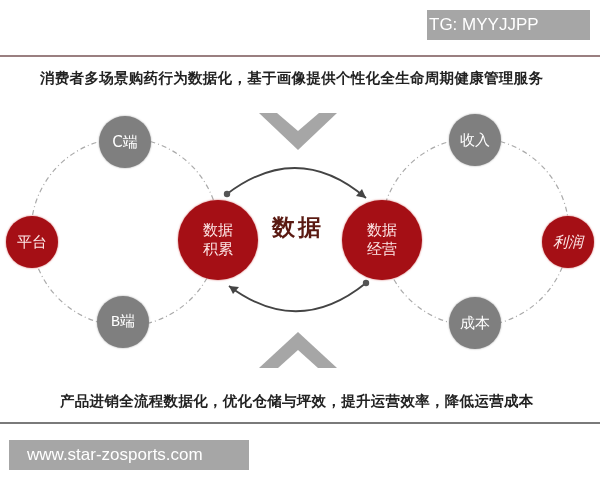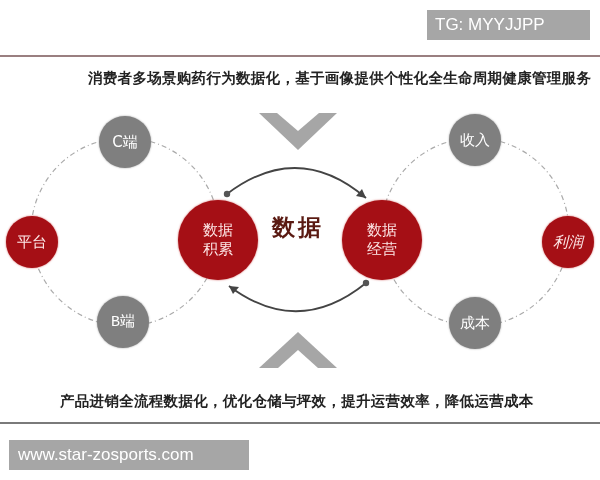--- a/index.html
+++ b/index.html
@@ -1,25 +1,25 @@
 <!DOCTYPE html>
 <html><head>
 <meta charset="utf-8">
 <style>
   html, body { margin:0; padding:0; }
   body { width:600px; height:480px; background:#ffffff; position:relative; overflow:hidden; font-family:"DejaVu Sans", sans-serif; }
   .abs { position:absolute; }
   .wm { background:#a6a6a6; color:#ffffff; font-family:"Liberation Sans", sans-serif; font-size:17px; line-height:30px; box-sizing:border-box; }
-  .wm-top { left:393px; top:10px; width:121px; height:30px; padding-left:8px; left:393px; }
-  .wm-bottom { left:9px; top:440px; width:240px; height:30px; padding-left:9px; }
+  .wm-top { left:393px; top:10px; width:121px; height:30px; padding-left:2px; left:393px; }
+  .wm-bottom { left:9px; top:440px; width:240px; height:30px; padding-left:18px; }
   .rule { left:0; width:600px; height:2px; }
   .rule-top { top:55px; background:#9a7f80; }
   .rule-bottom { top:422px; background:#7a7a7a; }
   .caption { font-family:"DejaVu Serif", serif; font-weight:bold; font-size:14.5px; color:#222; white-space:nowrap; letter-spacing:0.3px; }
-  .cap-top { left:40px; top:69px;margin-left:48px; }
+  .cap-top { left:40px; top:69px; }
   .cap-bottom { left:60px; top:392px;font-family:Liberation Serif, serif; }
   .node { position:absolute; border-radius:50%; display:flex; align-items:center; justify-content:center; text-align:right; color:#fff; font-size:15px; line-height:19px; }
   .gray { background:#7f7f7f; box-shadow:0 0 2px #999; }
   .red { background:#a50f15; box-shadow:0 0 2px #c55; color:#fde7e7; }
   .center-label { font-family:"DejaVu Serif", serif; font-weight:bold; color:#5a1a12; font-size:23px; line-height:29px; text-align:center; width:70px; left:263px; top:212px; letter-spacing:3px; }
   svg.layer { position:absolute; left:0; top:0; }
 </style>
 </head>
 <body>
 

